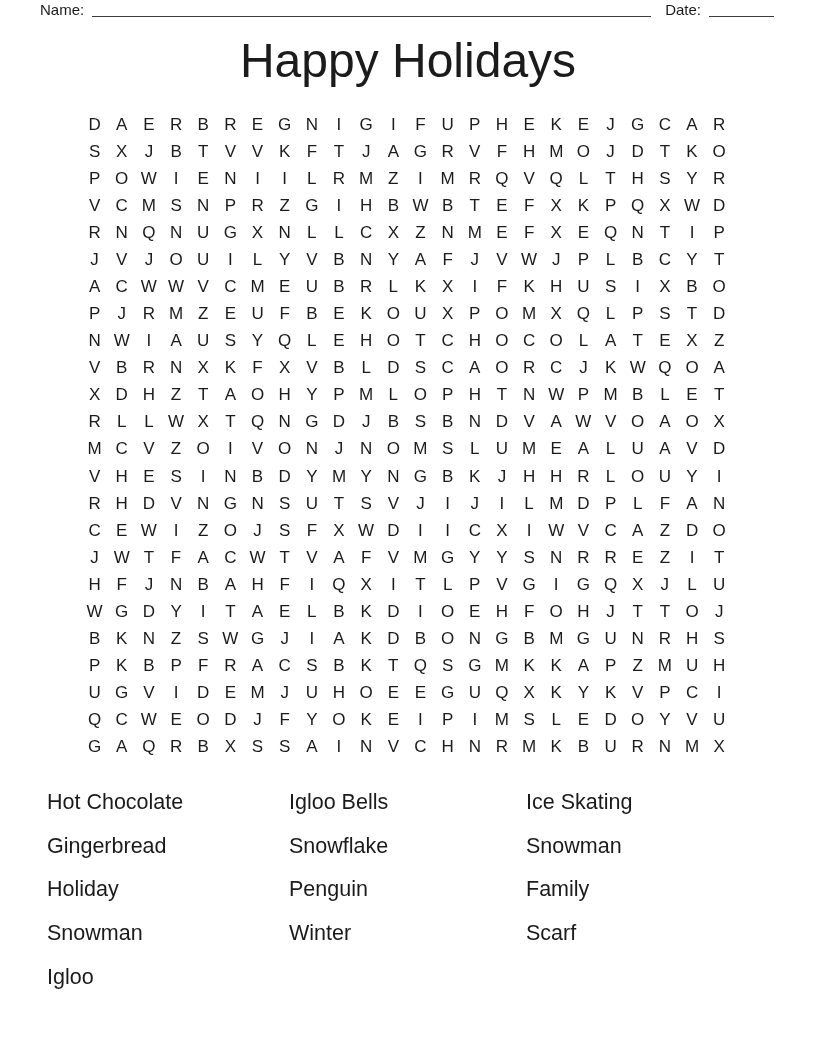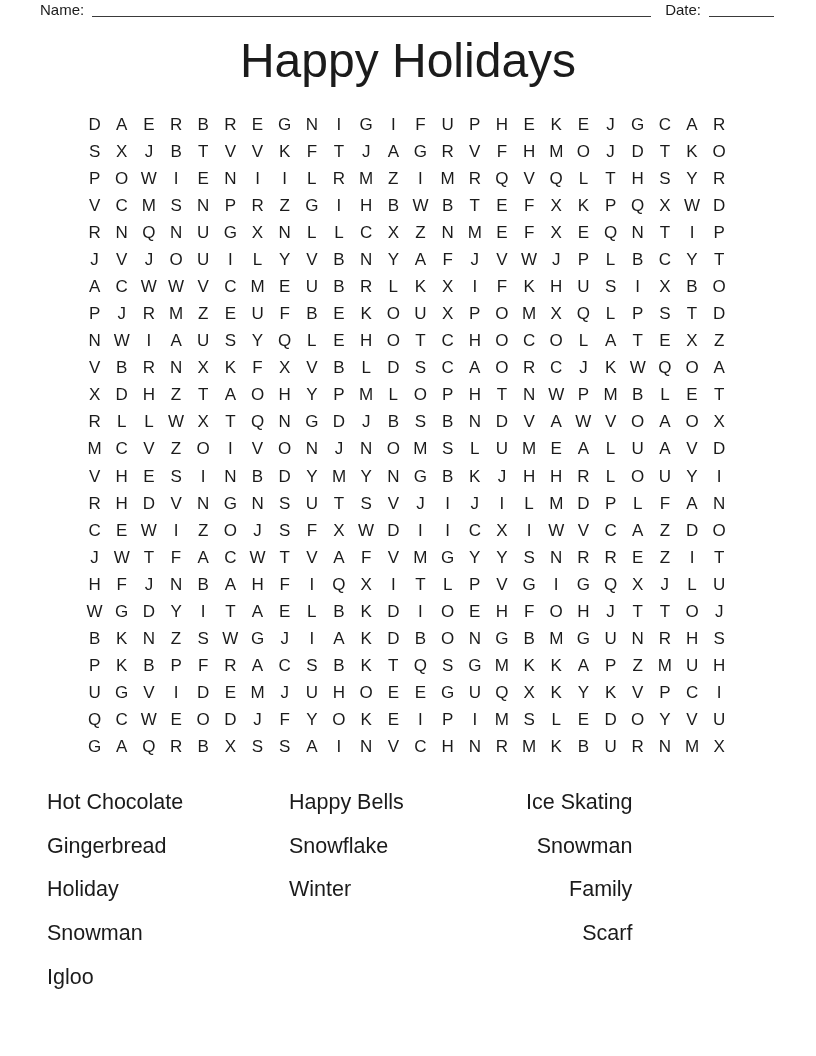--- a/index.html
+++ b/index.html
@@ -75,21 +75,21 @@
     top: 777px;
     left: 0;
     width: 100%;
   }
   .word-col {
     position: absolute;
     top: 0;
   }
   .word-col.c1 { left: 47px;  }
   .word-col.c2 { left: 289px; }
-  .word-col.c3 { left: 526px; text-align: right; }
+  .word-col.c3 { left: 526px; }
   .word {
     font-size: 21.5px;
     font-weight: 500;
     line-height: 35.7px;
     white-space: nowrap;
     margin-top: 8px;
   }
 </style>
 </head>
 <body>
@@ -686,22 +686,23 @@
 
   <div class="words">
     <div class="word-col c1">
         <div class="word">Hot Chocolate</div>
         <div class="word">Gingerbread</div>
         <div class="word">Holiday</div>
         <div class="word">Snowman</div>
         <div class="word">Igloo</div>
       </div>
     <div class="word-col c2">
-        <div class="word">Happy Bells</div>
+        <div class="word">Igloo Bells</div>
         <div class="word">Snowflake</div>
+        <div class="word">Penguin</div>
         <div class="word">Winter</div>
       </div>
     <div class="word-col c3">
         <div class="word">Ice Skating</div>
         <div class="word">Snowman</div>
         <div class="word">Family</div>
         <div class="word">Scarf</div>
       </div>
   </div>
 

